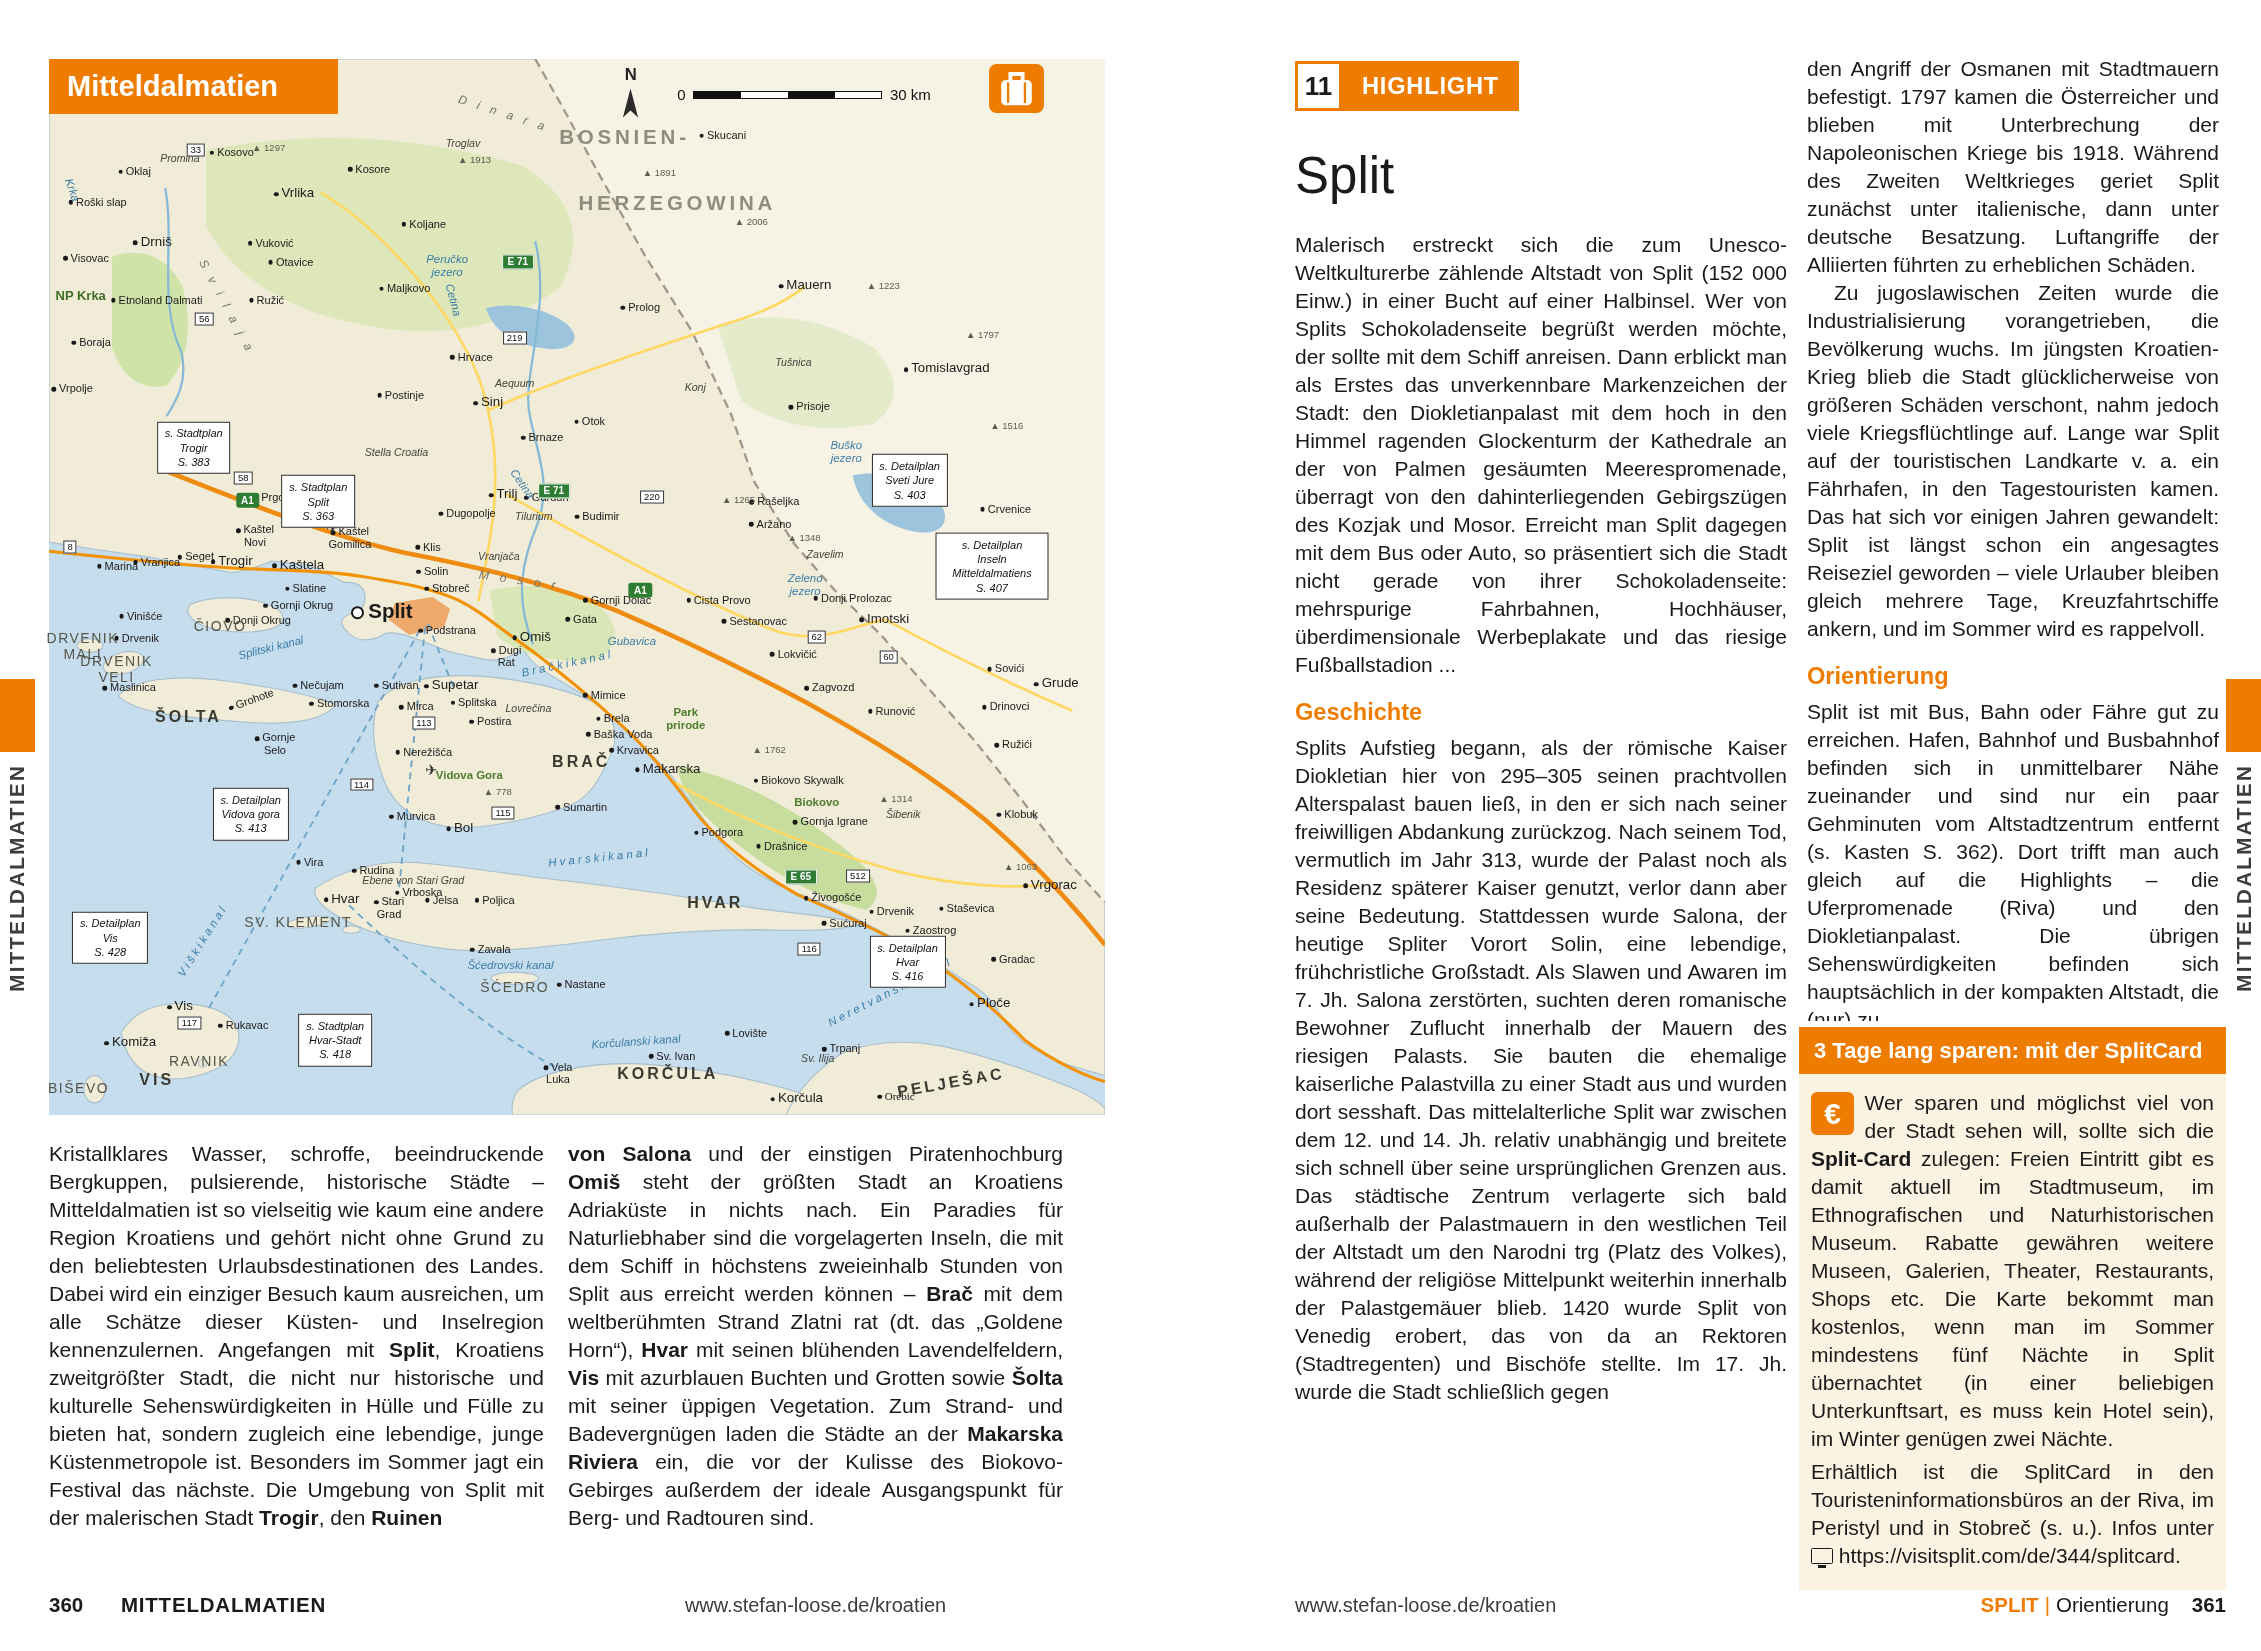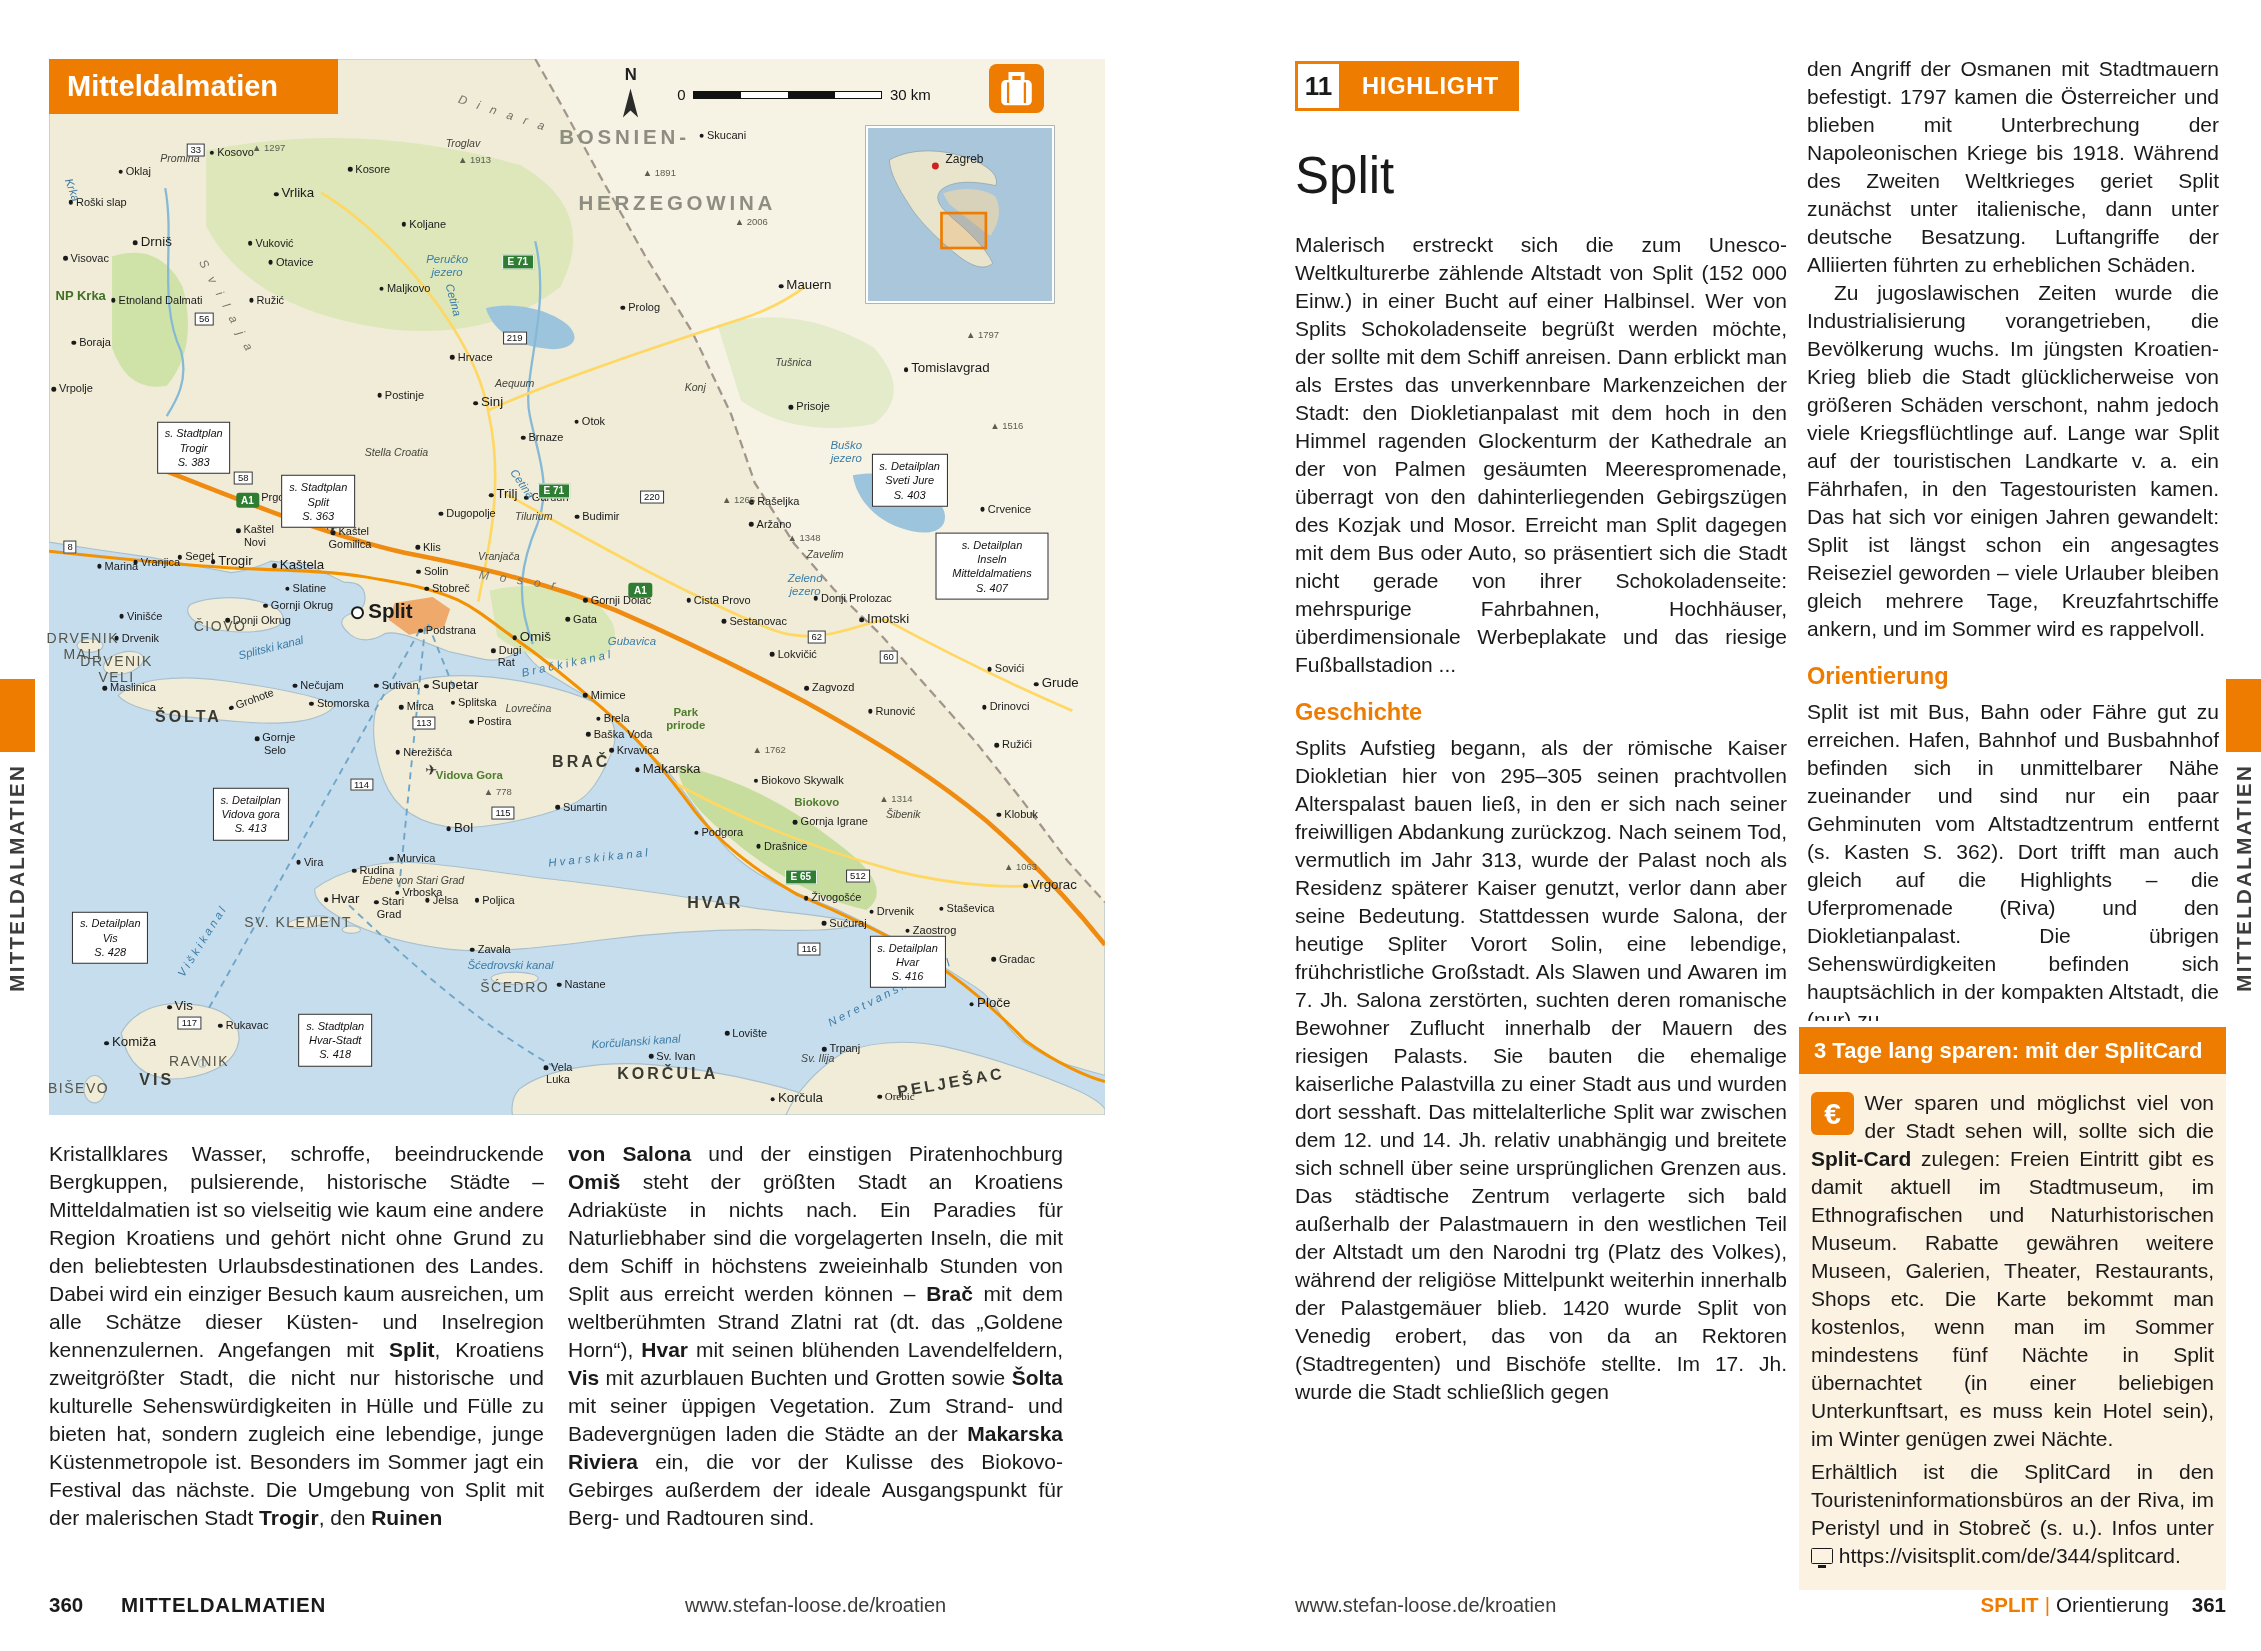--- a/index.html
+++ b/index.html
@@ -283,21 +283,21 @@
           <span class="ml t2" style="left: 21.4%; top: 64.9%; transform: translate(-50%, -50%) rotate(0deg);">Gornje
 Selo</span>
           <span class="ml t2" style="left: 35.5%; top: 65.6%; transform: translate(-50%, -50%) rotate(0deg);">Nerežišća</span>
           <span class="ml cap" style="left: 50.4%; top: 66.6%; transform: translate(-50%, -50%) rotate(0deg);">BRAČ</span>
           <span class="ml grn" style="left: 39.8%; top: 67.9%; transform: translate(-50%, -50%) rotate(0deg);">Vidova Gora</span>
           <span class="ml peak" style="left: 42.5%; top: 69.4%; transform: translate(-50%, -50%) rotate(0deg);">▲ 778</span>
           <span class="ml t1" style="left: 58.6%; top: 67.2%; transform: translate(-50%, -50%) rotate(0deg);">Makarska</span>
           <span class="ml t2" style="left: 71%; top: 68.3%; transform: translate(-50%, -50%) rotate(0deg);">Biokovo Skywalk</span>
           <span class="ml grn" style="left: 72.7%; top: 70.5%; transform: translate(-50%, -50%) rotate(0deg);">Biokovo</span>
           <span class="ml peak" style="left: 68.2%; top: 65.4%; transform: translate(-50%, -50%) rotate(0deg);">▲ 1762</span>
-          <span class="ml t2" style="left: 34.4%; top: 71.7%; transform: translate(-50%, -50%) rotate(0deg); margin-top: 42px;">Murvica</span>
+          <span class="ml t2" style="left: 34.4%; top: 71.7%; transform: translate(-50%, -50%) rotate(0deg);">Murvica</span>
           <span class="ml t1" style="left: 38.9%; top: 72.8%; transform: translate(-50%, -50%) rotate(0deg);">Bol</span>
           <span class="ml t2" style="left: 50.4%; top: 70.8%; transform: translate(-50%, -50%) rotate(0deg);">Sumartin</span>
           <span class="ml t2" style="left: 63.4%; top: 73.2%; transform: translate(-50%, -50%) rotate(0deg);">Podgora</span>
           <span class="ml t2" style="left: 74%; top: 72.2%; transform: translate(-50%, -50%) rotate(0deg);">Gornja Igrane</span>
           <span class="ml peak" style="left: 80.2%; top: 70.1%; transform: translate(-50%, -50%) rotate(0deg);">▲ 1314</span>
           <span class="ml ital" style="left: 80.9%; top: 71.5%; transform: translate(-50%, -50%) rotate(0deg);">Šibenik</span>
           <span class="ml t2" style="left: 91.7%; top: 71.5%; transform: translate(-50%, -50%) rotate(0deg);">Klobuk</span>
           <span class="ml t2" style="left: 69.4%; top: 74.5%; transform: translate(-50%, -50%) rotate(0deg);">Drašnice</span>
           <span class="ml t2" style="left: 24.7%; top: 76%; transform: translate(-50%, -50%) rotate(0deg);">Vira</span>
           <span class="ml t2" style="left: 30.7%; top: 76.8%; transform: translate(-50%, -50%) rotate(0deg);">Rudina</span>
@@ -422,30 +422,20 @@
 
       <div class="case">
         <svg viewBox="0 0 72 64" width="55" height="49">
           <rect x="16" y="21" width="40" height="33" rx="6" fill="#fff"></rect>
           <path d="M28,21 v-8 h16 v8" stroke="#fff" stroke-width="5" fill="none"></path>
           <line x1="25" y1="24" x2="25" y2="51" stroke="#ee7c00" stroke-width="3"></line>
           <line x1="47" y1="24" x2="47" y2="51" stroke="#ee7c00" stroke-width="3"></line>
         </svg>
       </div>
 
-      <div class="inset">
-        <svg viewBox="0 0 240 228" preserveAspectRatio="none">
-          <rect width="240" height="228" fill="#a9c6da"></rect>
-          <path fill="#e9e4cc" stroke="#8fa3ad" stroke-width="1" d="M28,42 C58,25 100,28 132,40 C153,48 172,60 167,76 C141,70 110,68 95,82 C85,94 96,106 112,120 C132,137 153,157 163,178 C152,188 136,182 120,170 C94,149 68,125 53,100 C40,80 28,58 28,42 Z"></path>
-          <path fill="#d8d2ba" d="M98,86 C124,76 152,80 166,90 C176,108 170,128 160,142 C144,131 122,112 106,100 Z"></path>
-          <rect x="96" y="112" width="58" height="46" fill="rgba(238,124,0,0.18)" stroke="#ee7c00" stroke-width="3.5"></rect>
-          <circle cx="88" cy="50" r="4.5" fill="#cc2222"></circle>
-        </svg>
-        <span class="inset-city">Zagreb</span>
-      </div>
     </div>
 
     <div class="col colL1">Kristallklares Wasser, schroffe, beeindruckende Bergkuppen, pulsierende, historische Städte – Mitteldalmatien ist so vielseitig wie kaum eine andere Region Kroatiens und gehört nicht ohne Grund zu den beliebtesten Urlaubsdestinationen des Landes. Dabei wird ein einziger Besuch kaum ausreichen, um alle Schätze dieser Küsten- und Inselregion kennenzulernen. Angefangen mit <b>Split</b>, Kroatiens zweitgrößter Stadt, die nicht nur historische und kulturelle Sehenswürdigkeiten in Hülle und Fülle zu bieten hat, sondern zugleich eine lebendige, junge Küstenmetropole ist. Besonders im Sommer jagt ein Festival das nächste. Die Umgebung von Split mit der malerischen Stadt <b>Trogir</b>, den <b>Ruinen</b></div>
     <div class="col colL2"><b>von Salona</b> und der einstigen Piratenhochburg <b>Omiš</b> steht der größten Stadt an Kroatiens Adriaküste in nichts nach. Ein Paradies für Naturliebhaber sind die vorgelagerten Inseln, die mit dem Schiff in höchstens zweieinhalb Stunden von Split aus erreicht werden können – <b>Brač</b> mit dem weltberühmten Strand Zlatni rat (dt. das „Goldene Horn“), <b>Hvar</b> mit seinen blühenden Lavendelfeldern, <b>Vis</b> mit azurblauen Buchten und Grotten sowie <b>Šolta</b> mit seiner üppigen Vegetation. Zum Strand- und Badevergnügen laden die Städte an der <b>Makarska Riviera</b> ein, die vor der Kulisse des Biokovo-Gebirges außerdem der ideale Ausgangspunkt für Berg- und Radtouren sind.</div>
 
     <div class="foot footL">
       <span class="fnum">360</span>
       <span class="fsec">MITTELDALMATIEN</span>
     </div>
     <div class="foot footLurl">www.stefan-loose.de/kroatien</div>

